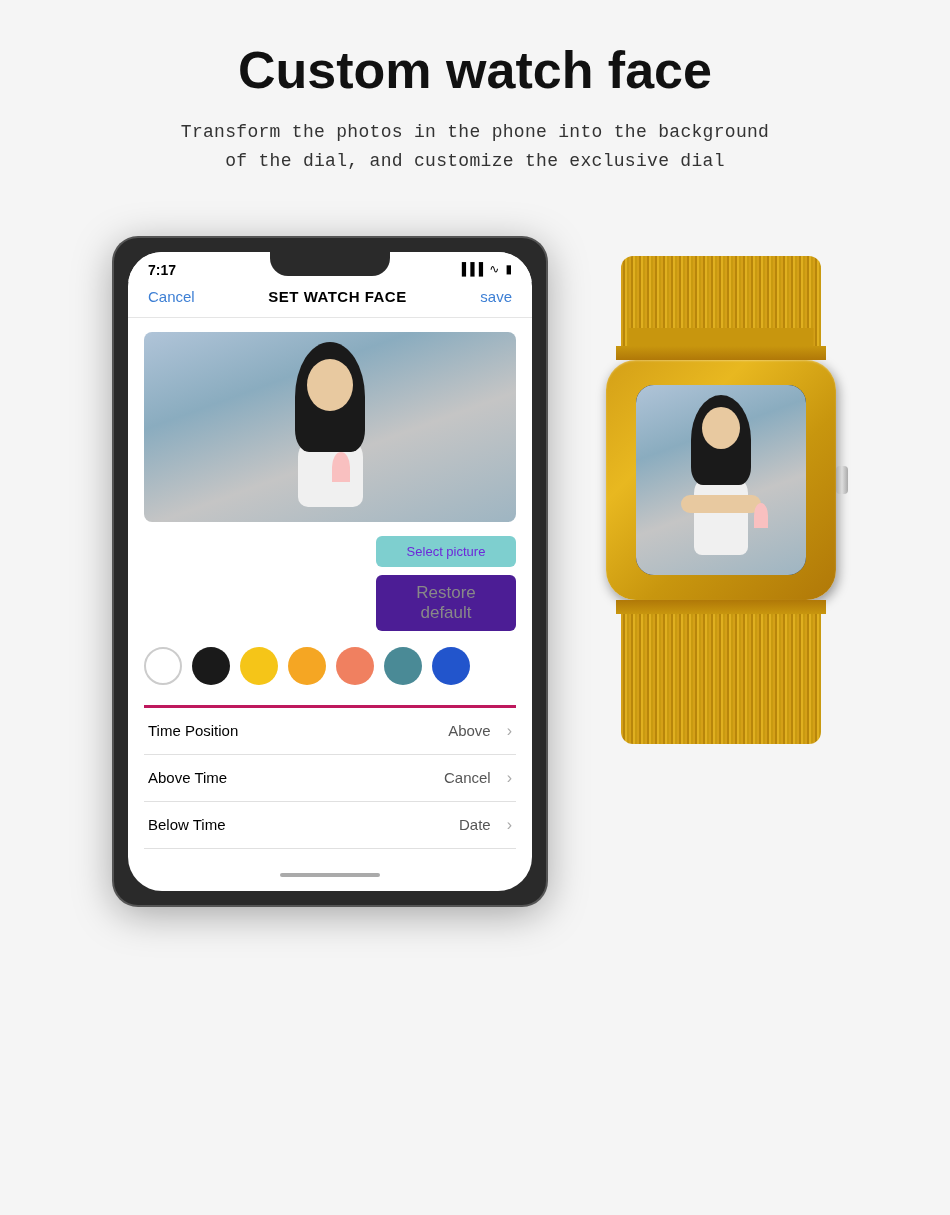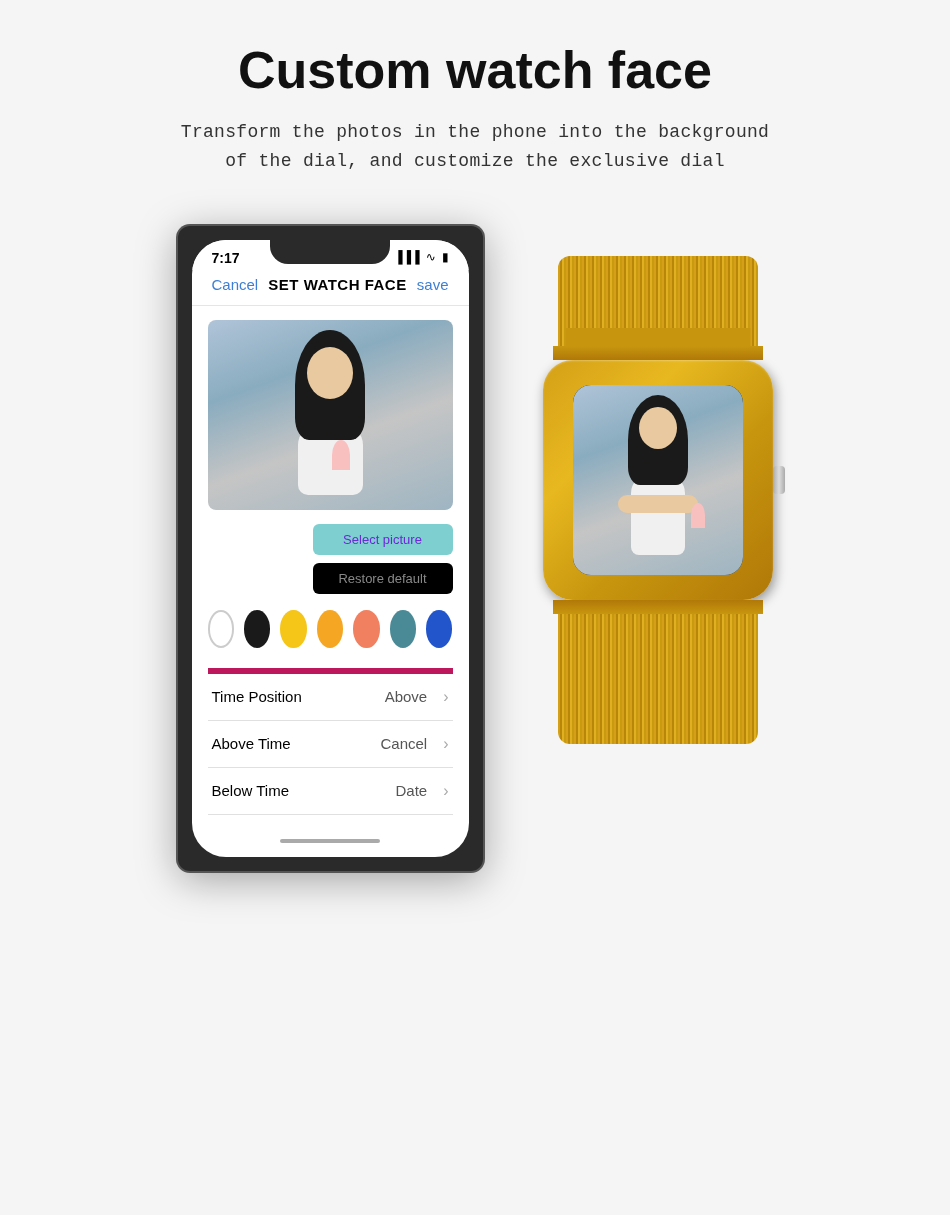--- a/index.html
+++ b/index.html
@@ -38,26 +38,27 @@
       display: flex;
       flex-direction: row;
       align-items: flex-start;
       justify-content: center;
       gap: 60px;
       width: 100%;
     }
 
     
     .phone-outer {
-      width: 305px;
+      width: 432px;
       background: #2a2a2a;
-      border-radius: 12px;
+      border-radius: 24px;
       padding: 14px;
       box-shadow: 0 0 0 2px #555, 0 8px 40px rgba(0,0,0,0.35);
       position: relative;
+      margin-top: 12px;
     }
 
     .phone-inner {
       background: #fff;
       border-radius: 34px;
       overflow: hidden;
       width: 100%;
     }
 
     .phone-notch-area {
@@ -203,26 +204,26 @@
       font-size: 13px;
       font-family: Arial, sans-serif;
       cursor: pointer;
       display: block;
       margin: 0 0 8px auto;
       width: 140px;
       text-align: center;
     }
 
     .btn-restore {
-      background: #000000;
+      background: #4c1d95;
       color: #888;
       border: none;
       border-radius: 6px;
       padding: 8px 18px;
-      font-size: 13px;
+      font-size: 17px;
       font-family: Arial, sans-serif;
       cursor: pointer;
       display: block;
       margin: 0 0 16px auto;
       width: 140px;
       text-align: center;
     }
 
     .text-color-label {
       font-size: 15px;
@@ -246,21 +247,21 @@
       cursor: pointer;
       border: 2px solid transparent;
     }
 
     .swatch.selected {
       border: 2.5px solid #333;
       box-shadow: 0 0 0 2px #fff inset;
     }
 
     .settings-rows {
-      border-top: 6px solid #be185d;
+      border-top: 3px solid #be185d;
     }
 
     .settings-row {
       display: flex;
       justify-content: space-between;
       align-items: center;
       padding: 14px 4px;
       border-bottom: 1px solid #e0e0e0;
       cursor: pointer;
     }

